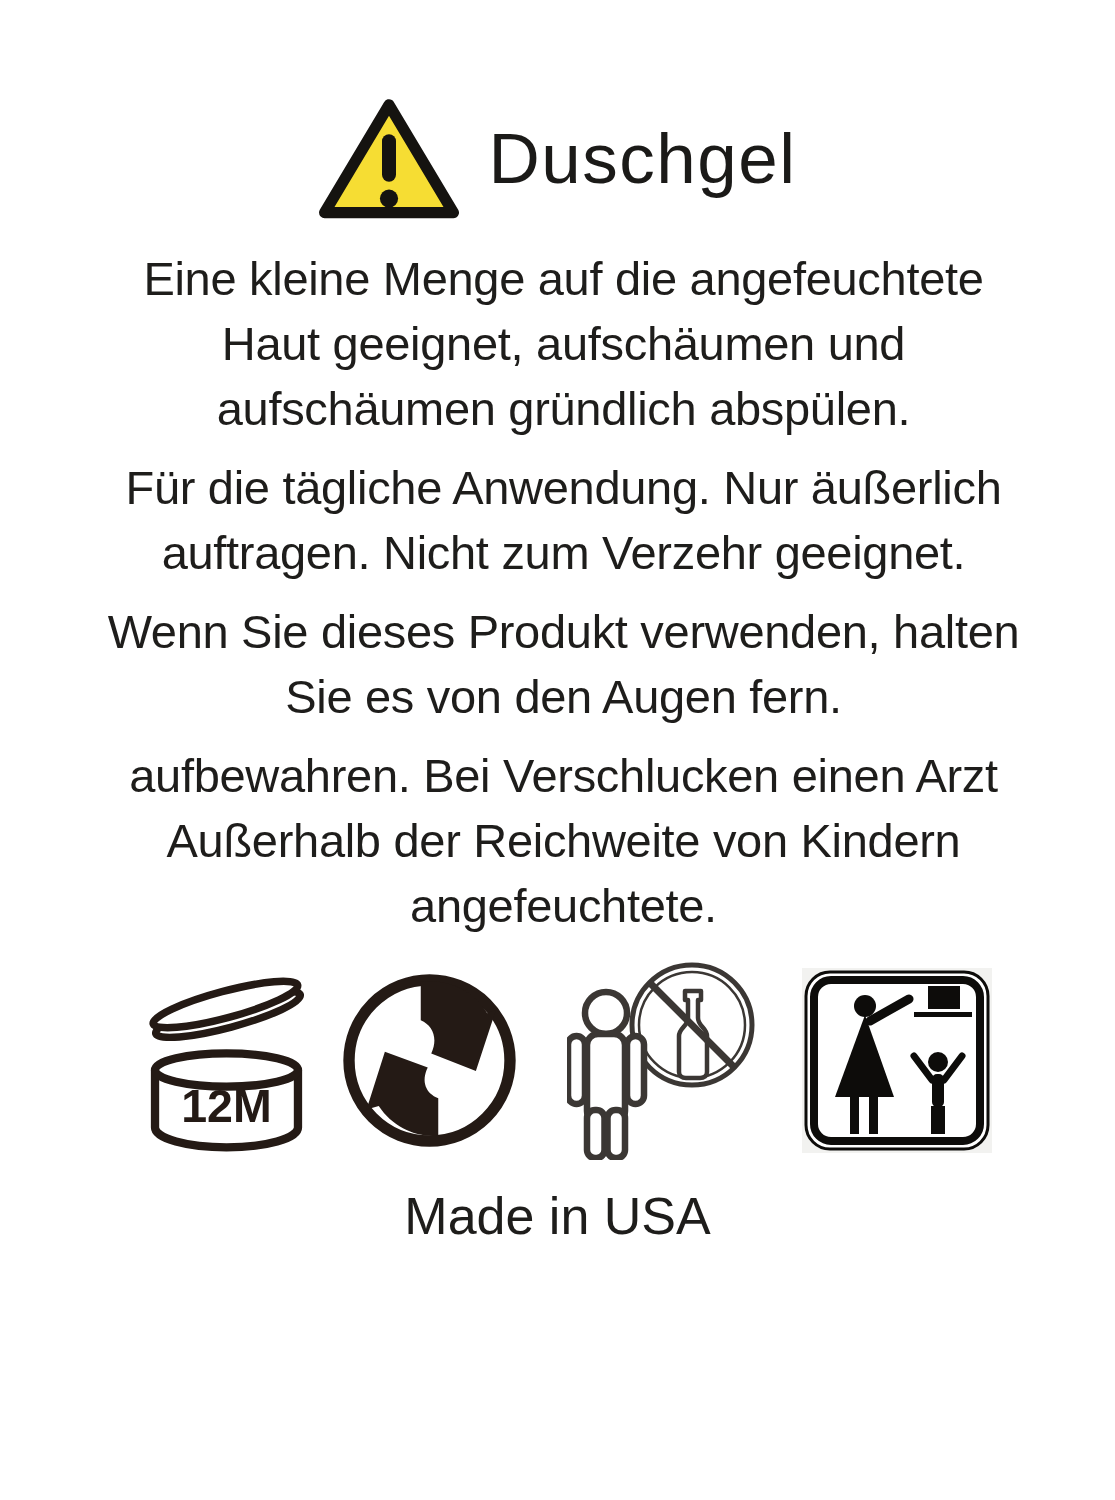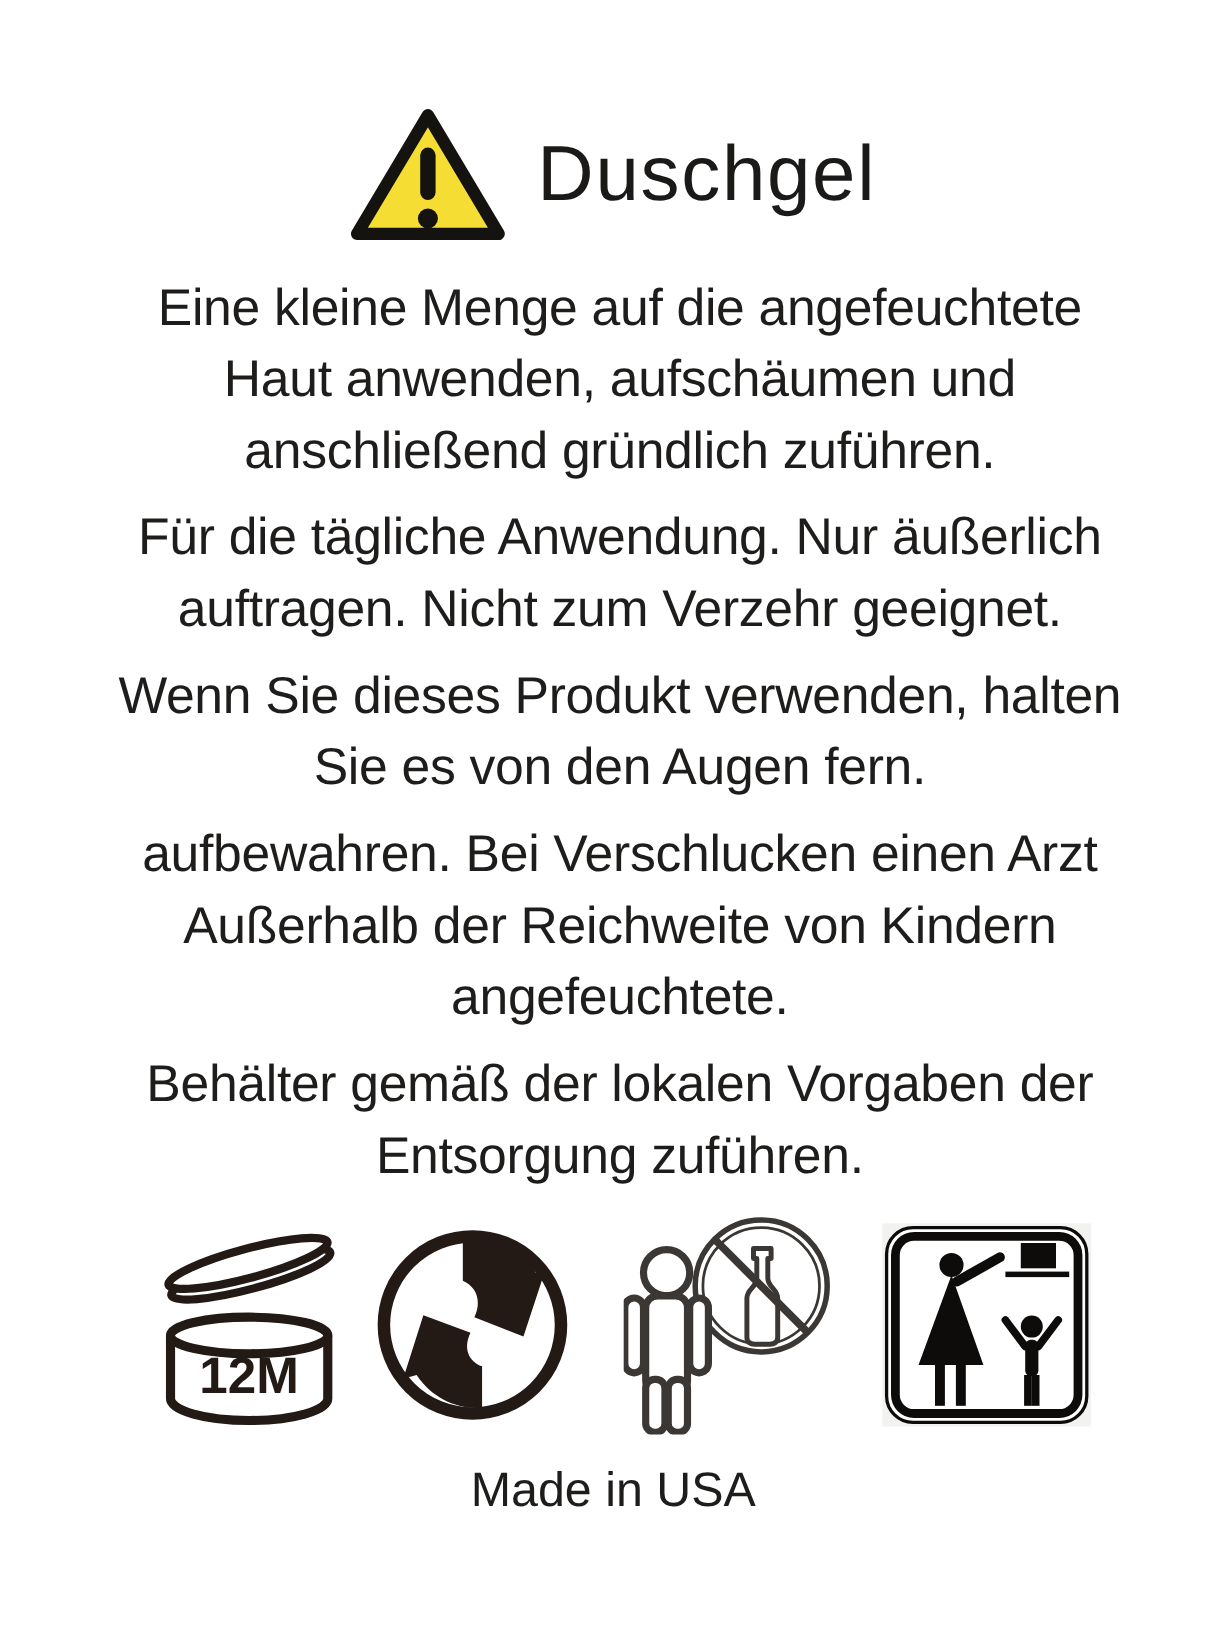--- a/index.html
+++ b/index.html
@@ -49,21 +49,21 @@
     align-items:center;
     margin-left:16px;
   }
   .icons-row svg{display:block;}
   .icon-gap-a{margin-left:28px;}
   .icon-gap-b{margin-left:50px;}
   .icon-gap-c{margin-left:40px;}
   .footer{
     margin-top:26px;
     text-align:center;
-    font-size:44px;
+    font-size:52px;
     font-weight:400;
     color:#1E1D1B;
   }
   .svgtext{
     font-family:"Liberation Sans", sans-serif;
     font-weight:800;
   }
 </style>
 </head>
 <body>
@@ -75,39 +75,35 @@
       <path d="M100 14 L192 168 L8 168 Z" fill="#F6DD33" stroke="#151310" stroke-width="16" stroke-linejoin="round"></path>
       <rect x="90" y="56" width="20" height="68" rx="10" fill="#151310"></rect>
       <circle cx="100" cy="148" r="13" fill="#151310"></circle>
     </svg>
     <h1 class="title">Duschgel</h1>
   </header>
 
   <main class="body-text">
     <p>
       <span class="ln">Eine kleine Menge auf die angefeuchtete</span>
-      <span class="ln">Haut anwenden, aufschäumen und</span>
-      <span class="ln">anschließend gründlich zuführen.</span>
+      <span class="ln">Haut geeignet, aufschäumen und</span>
+      <span class="ln">aufschäumen gründlich abspülen.</span>
     </p>
     <p>
       <span class="ln">Für die tägliche Anwendung. Nur äußerlich</span>
       <span class="ln">auftragen. Nicht zum Verzehr geeignet.</span>
     </p>
     <p>
       <span class="ln">Wenn Sie dieses Produkt verwenden, halten</span>
       <span class="ln">Sie es von den Augen fern.</span>
     </p>
     <p>
       <span class="ln">aufbewahren. Bei Verschlucken einen Arzt</span>
       <span class="ln">Außerhalb der Reichweite von Kindern</span>
       <span class="ln">angefeuchtete.</span>
-    </p>
-    <p>
-      <span class="ln">Behälter gemäß der lokalen Vorgaben der</span>
-      <span class="ln">Entsorgung zuführen.</span>
     </p>
   </main>
 
   <div class="icons-row">
 
     <svg width="175" height="187" viewBox="0 0 210 225" aria-hidden="true">
       <g stroke="#241A15" fill="#ffffff">
         <g transform="rotate(-15 105 50)">
           <ellipse cx="105" cy="57" rx="90" ry="16" stroke-width="9"></ellipse>
           <ellipse cx="105" cy="45" rx="90" ry="16" stroke-width="9"></ellipse>

